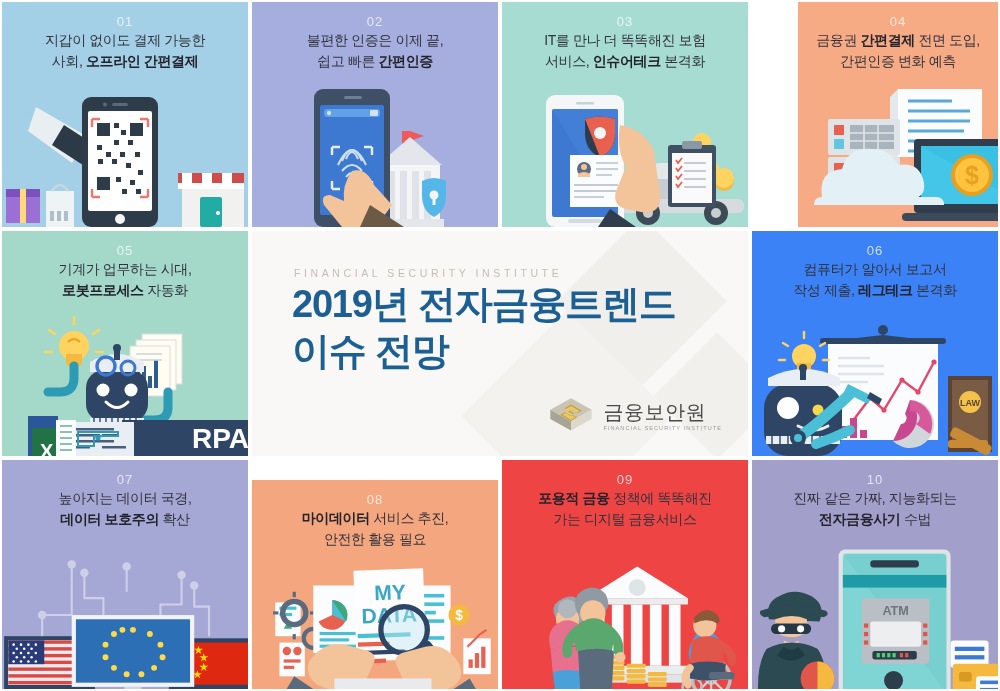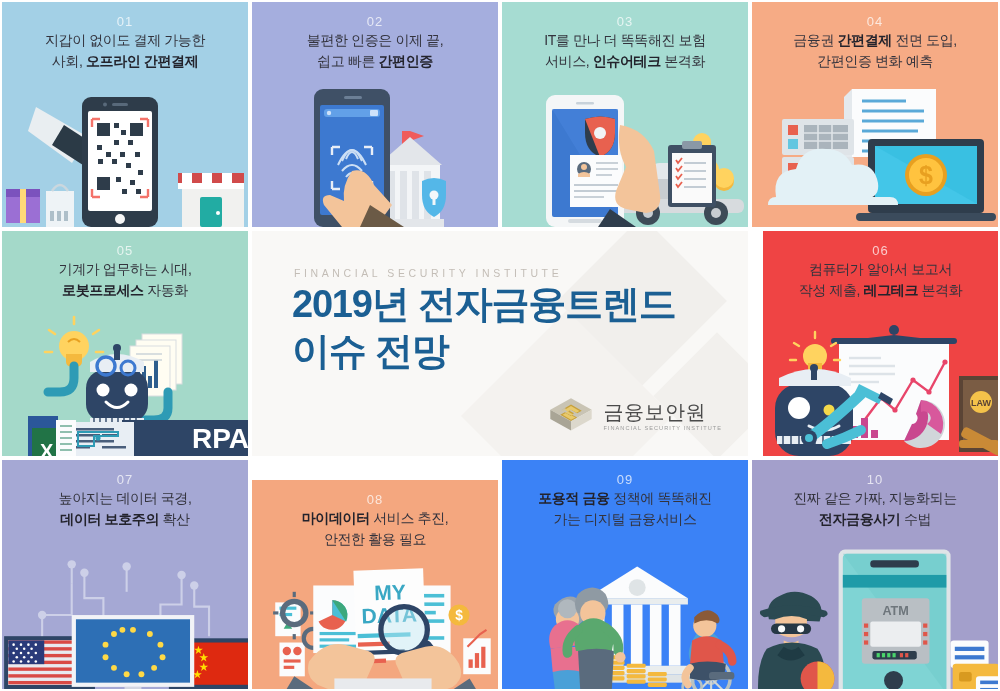--- a/index.html
+++ b/index.html
@@ -73,26 +73,26 @@
   }
   .logo-mark { width:46px; height:40px; }
   .logo-txt { display:flex; flex-direction:column; }
   .logo-ko { font-size:20px; color:#4a4a4a; letter-spacing:0.5px; font-weight:500; line-height:1.1; }
   .logo-en { font-size:5.6px; color:#9b9b9b; letter-spacing:1.05px; margin-top:2px; }
 
   
   .bg01 { background:#a3d0e6; }
   .bg02 { background:#a5aede; }
   .bg03 { background:#a6dcd2; }
-  .bg04 { background:#f6ab85; }
+  .bg04 { background:#f6ab85;margin-left:46px; }
   .bg05 { background:#a4d9c9; }
-  .bg06 { background:#ef4444;margin-left:11px; }
+  .bg06 { background:#3b82f6; }
   .bg07 { background:#a5a8d4; }
   .bg08 { background:#f4a77f;margin-top:20px; }
-  .bg09 { background:#3b82f6; }
+  .bg09 { background:#ef4444; }
   .bg10 { background:#a39fcb; }
 </style>
 </head>
 <body>
 
 <div class="board">
 
   <div class="cell">
     <div class="cell-inner bg01">
       <div class="panel-num">01</div>

